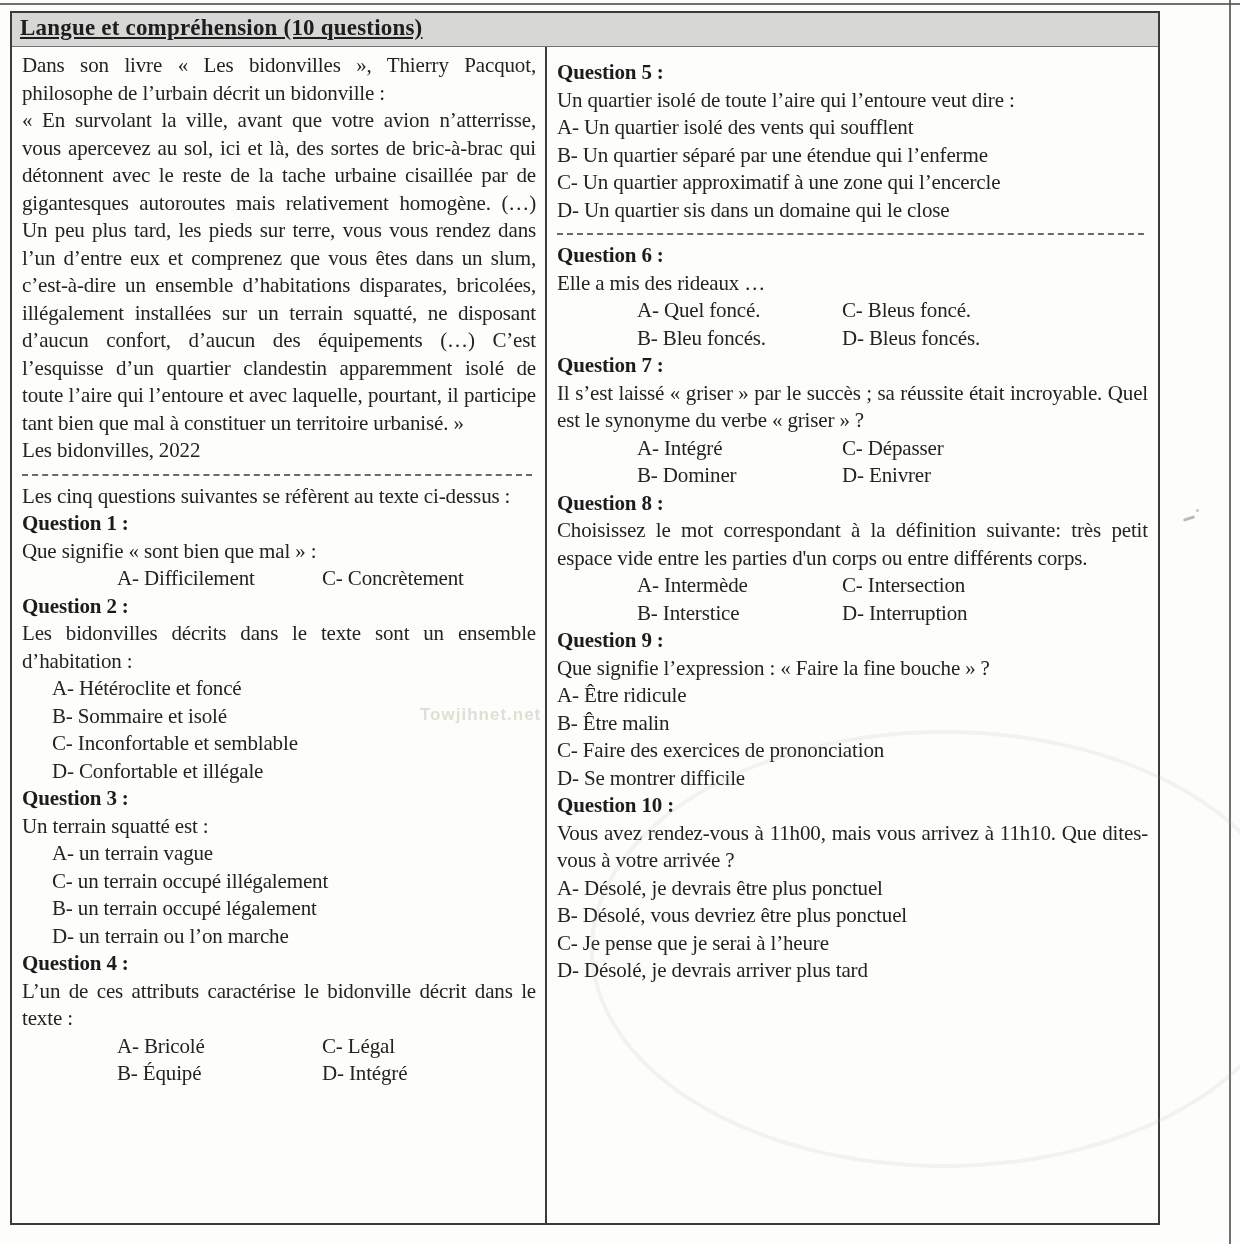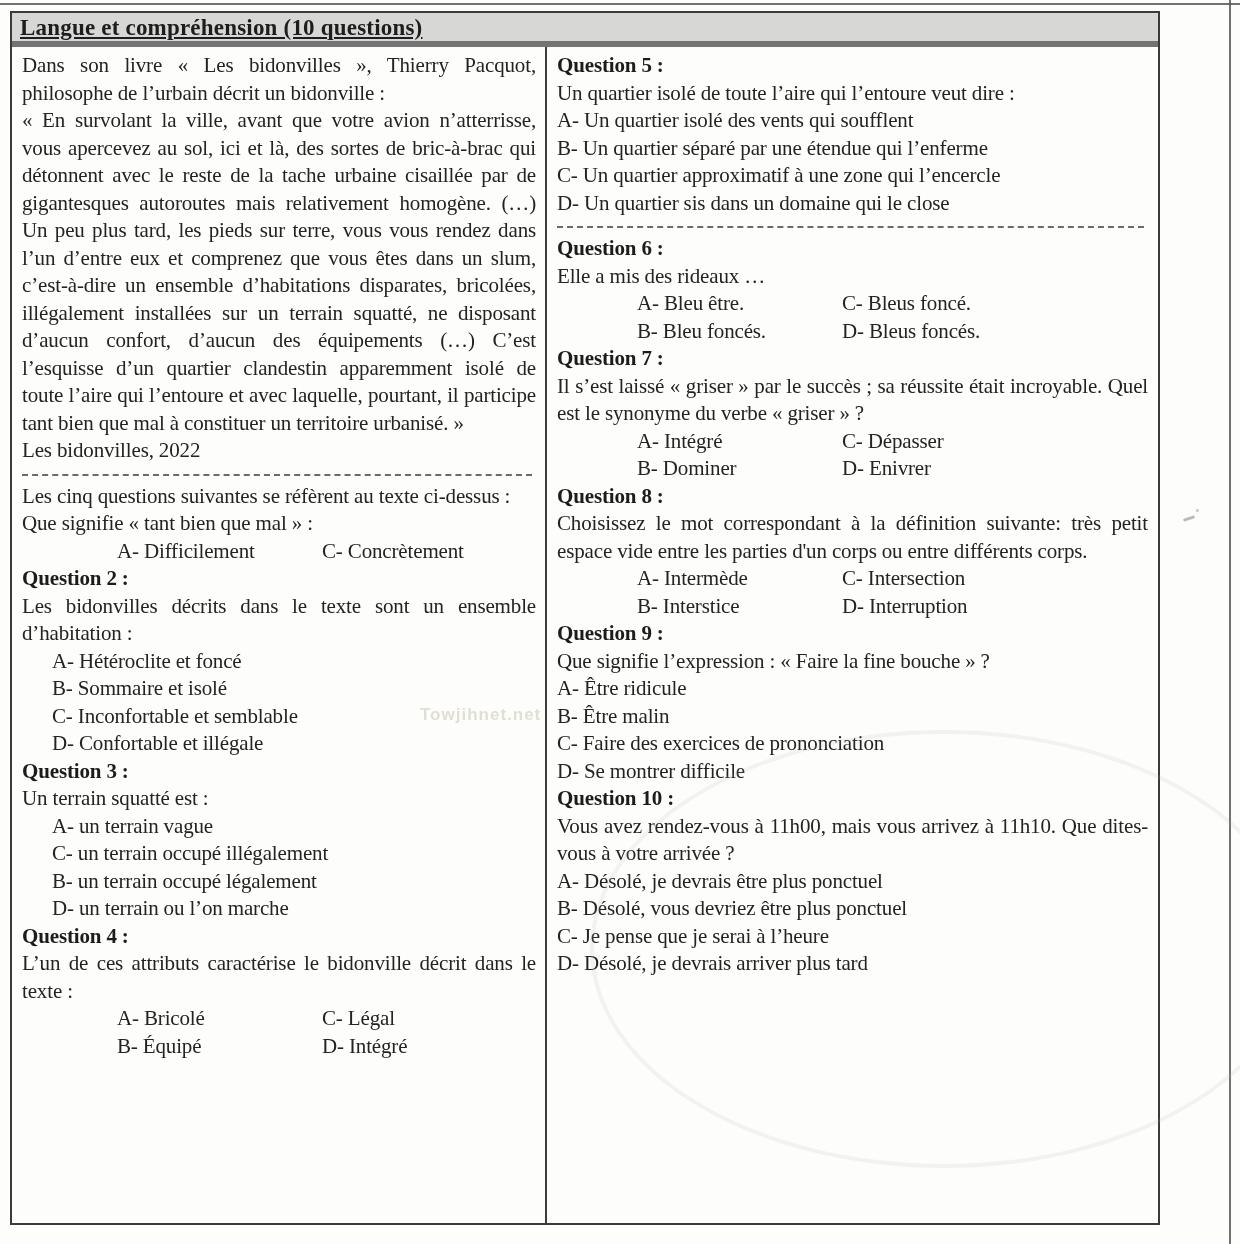--- a/index.html
+++ b/index.html
@@ -32,38 +32,38 @@
   .page-table{
     position:absolute;left:10px;top:11px;
     width:1150px;height:1214px;
     border:2px solid #3b3b3b;
     background:transparent;
     box-sizing:border-box;
     z-index:1;
   }
   .hdr-bar{
     background:#d7d7d6;
-    border-bottom:6px solid #737373;
+    border-bottom:1px solid #737373;
     padding:2px 8px 4px 8px;
     box-sizing:border-box;
     height:34px;
   }
   .hdr-title{
     font-weight:bold;font-size:23px;line-height:26px;
     text-decoration:underline;
     color:#1d1d1d;
     letter-spacing:.2px;
   }
   .cols{display:flex;height:calc(100% - 34px);box-sizing:border-box;}
   .col-left{
     width:535px;box-sizing:border-box;
     border-right:2px solid #3b3b3b;
     padding:5px 9px 0 10px;
   }
-  .col-right{flex:1;box-sizing:border-box;padding:5px 10px 0 10px;}
+  .col-right{flex:1;box-sizing:border-box;padding:12px 10px 0 10px;}
   .txt{font-size:21px;line-height:27.5px;letter-spacing:-0.15px;color:#232323;}
   .just{text-align:justify;}
   .qlabel{font-weight:bold;color:#1c1c1c;}
   .dashes{border:none;border-top:2px dashed #6a6a6a;height:0;margin:9px 4px 7px 0;}
   
   .optrow{display:flex;}
   .ind-95{padding-left:95px;align-items:flex-end;}
   .ind-80{padding-left:80px;}
   .ind-30{padding-left:30px;}
   .optrow .c1{width:205px;flex:none;}
@@ -89,21 +89,22 @@
     <div class="col-left txt">
       <p class="just">Dans son livre « Les bidonvilles », Thierry Pacquot, philosophe de l’urbain décrit un bidonville :</p>
       <p class="just">« En survolant la ville, avant que votre avion n’atterrisse, vous apercevez au sol, ici et là, des sortes de bric-à-brac qui détonnent avec le reste de la tache urbaine cisaillée par de gigantesques autoroutes mais relativement homogène. (…) Un peu plus tard, les pieds sur terre, vous vous rendez dans l’un d’entre eux et comprenez que vous êtes dans un slum, c’est-à-dire un ensemble d’habitations disparates, bricolées, illégalement installées sur un terrain squatté, ne disposant d’aucun confort, d’aucun des équipements (…) C’est l’esquisse d’un quartier clandestin apparemment isolé de toute l’aire qui l’entoure et avec laquelle, pourtant, il participe tant bien que mal à constituer un territoire urbanisé. »</p>
       <p>Les bidonvilles, 2022</p>
 
       <div class="dashes"></div>
 
       <p class="just">Les cinq questions suivantes se réfèrent au texte ci-dessus :</p>
 
       <div>
-        <p>Que signifie « tant bien que mal » :</p>
+        <div class="qlabel">Question 1 :</div>
+        <p>Que signifie « sont bien que mal » :</p>
         <div class="optrow ind-95">
           <span class="c1">A- Difficilement</span>
           <span>C- Concrètement</span>
         </div>
       </div>
 
       <div>
         <div class="qlabel">Question 2 :</div>
         <p class="just">Les bidonvilles décrits dans le texte sont un ensemble d’habitation :</p>
         <div class="ind-30">
@@ -151,21 +152,21 @@
           <div>D- Un quartier sis dans un domaine qui le close</div>
         </div>
       </div>
 
       <div class="dashes"></div>
 
       <div>
         <div class="qlabel">Question 6 :</div>
         <p>Elle a mis des rideaux …</p>
         <div class="optrow ind-80">
-          <span class="c1">A- Bleu être.</span>
+          <span class="c1">A- Quel foncé.</span>
           <span>C- Bleus foncé.</span>
         </div>
         <div class="optrow ind-80">
           <span class="c1">B- Bleu foncés.</span>
           <span>D- Bleus foncés.</span>
         </div>
       </div>
 
       <div>
         <div class="qlabel">Question 7 :</div>

